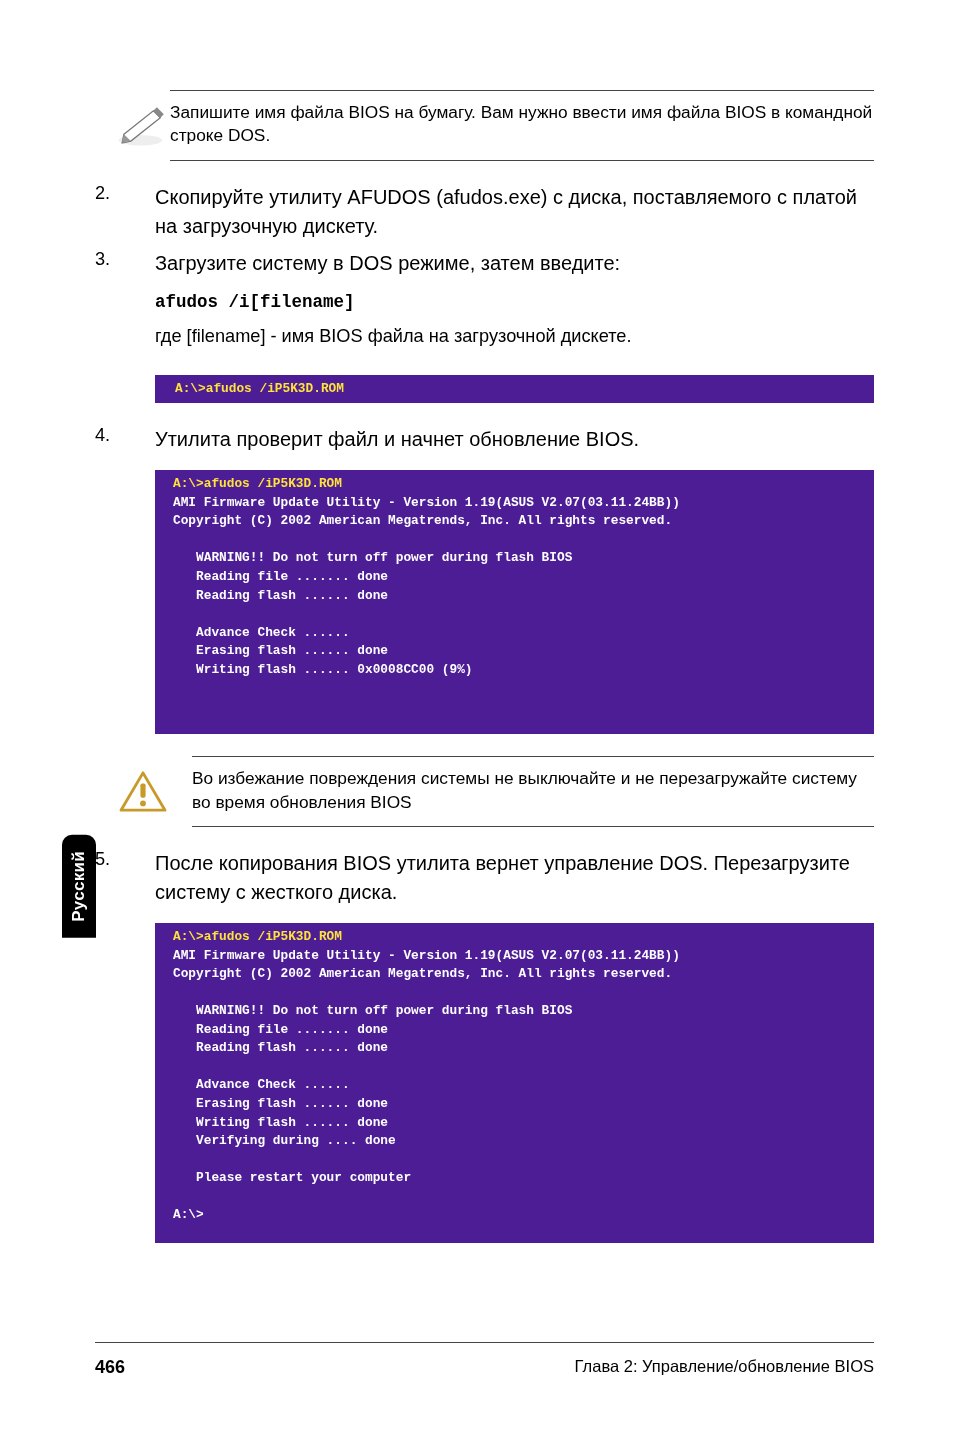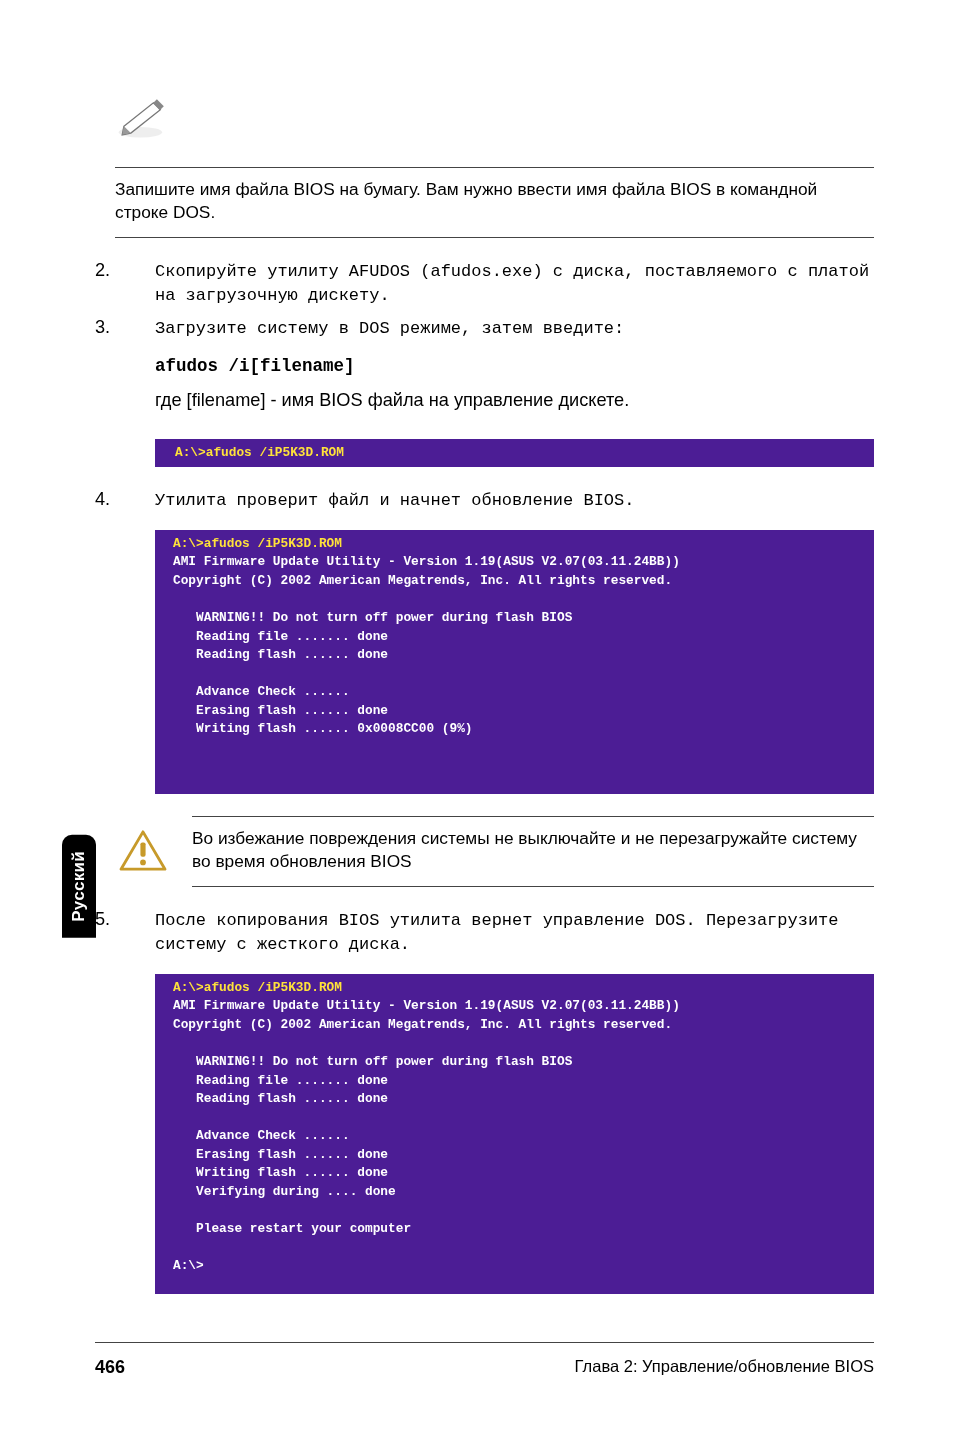--- a/index.html
+++ b/index.html
@@ -7,24 +7,23 @@
       width: 954px;
       height: 1438px;
       background: #fff;
       font-family: Arial, "Helvetica Neue", sans-serif;
       color: #000;
       position: relative;
       padding: 90px 80px 0 95px;
     }
     .note-row {
       display: flex;
-      gap: 22px;
+      align-items: center;
       margin-bottom: 22px;
       margin-left: 20px;
-      flex-direction: column;
     }
     .pencil-icon {
       width: 55px;
       height: 55px;
       flex: none;
       display: flex;
       align-items: center;
       justify-content: center;
     }
     .pencil-icon svg { width: 52px; height: 45px; }
@@ -42,23 +41,22 @@
       margin-bottom: 8px;
     }
     .list-num {
       width: 30px;
       flex: none;
       font-size: 18.2px;
       padding-left: 0;
     }
     .list-body {
       flex: 1;
-      font-size: 17px;
+      font-size: 20px;
       line-height: 1.45;
-      font-family: Liberation Mono, monospace;
     }
     .cmd-mono {
       font-family: "Courier New", monospace;
       font-weight: bold;
       font-size: 17.5px;
       margin: 14px 0 14px 60px;
     }
     .sub-para {
       margin-left: 60px;
       font-size: 18.2px;
@@ -139,21 +137,21 @@
   <div class="list-body">Скопируйте утилиту AFUDOS  (afudos.exe) с диска, поставляемого с платой на загрузочную дискету.</div>
 </div>
 
 <div class="list-item">
   <div class="list-num">3.</div>
   <div class="list-body">Загрузите систему в DOS режиме, затем введите:</div>
 </div>
 
 <div class="cmd-mono">afudos /i[filename]</div>
 
-<div class="sub-para">где [filename] - имя BIOS файла на управление дискете.</div>
+<div class="sub-para">где [filename] - имя BIOS файла на загрузочной дискете.</div>
 
 <div class="terminal small"><span class="cmd-line">A:\&gt;afudos /iP5K3D.ROM</span></div>
 
 <div class="list-item" style="margin-bottom:16px;">
   <div class="list-num">4.</div>
   <div class="list-body">Утилита проверит файл и начнет обновление BIOS.</div>
 </div>
 
 <div class="terminal"><span class="cmd-line">A:\&gt;afudos /iP5K3D.ROM</span>
 <span>AMI Firmware Update Utility - Version 1.19(ASUS V2.07(03.11.24BB))</span>

